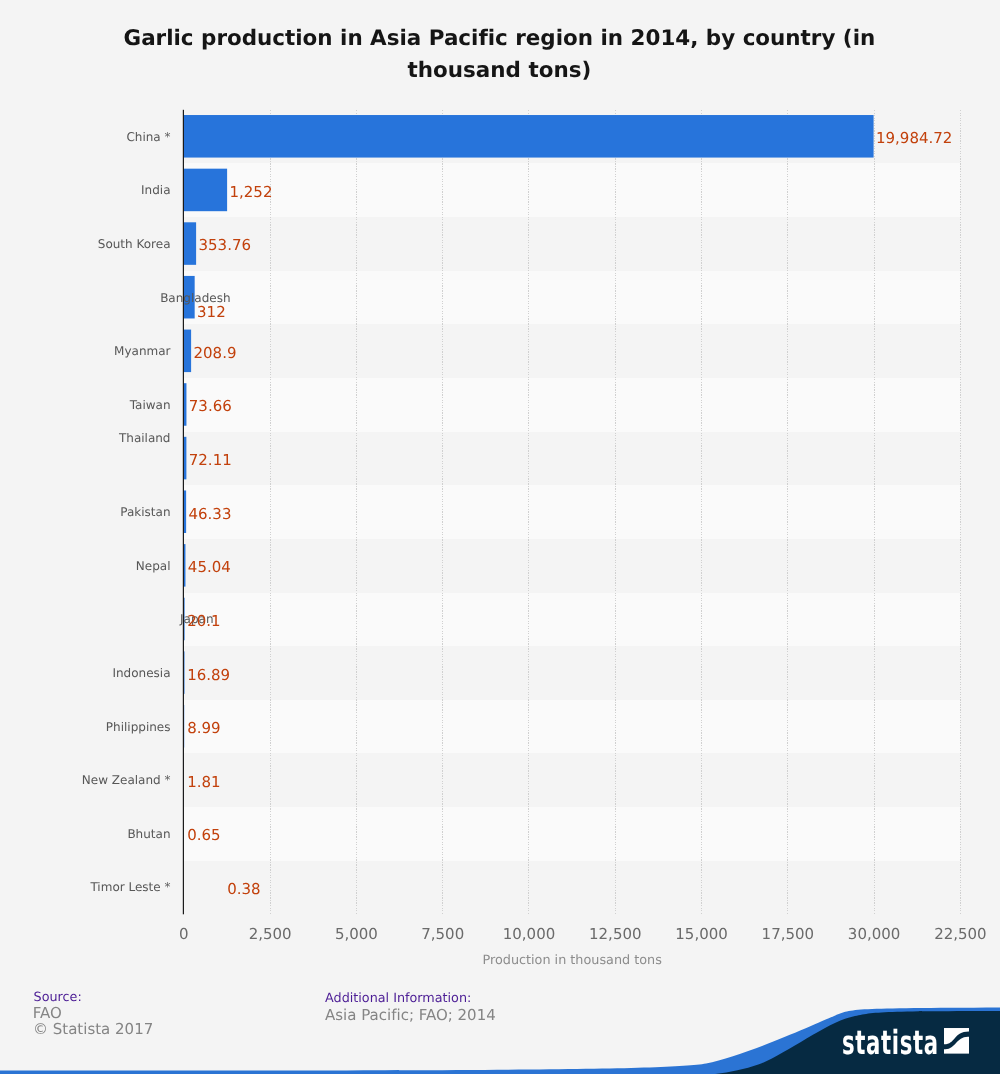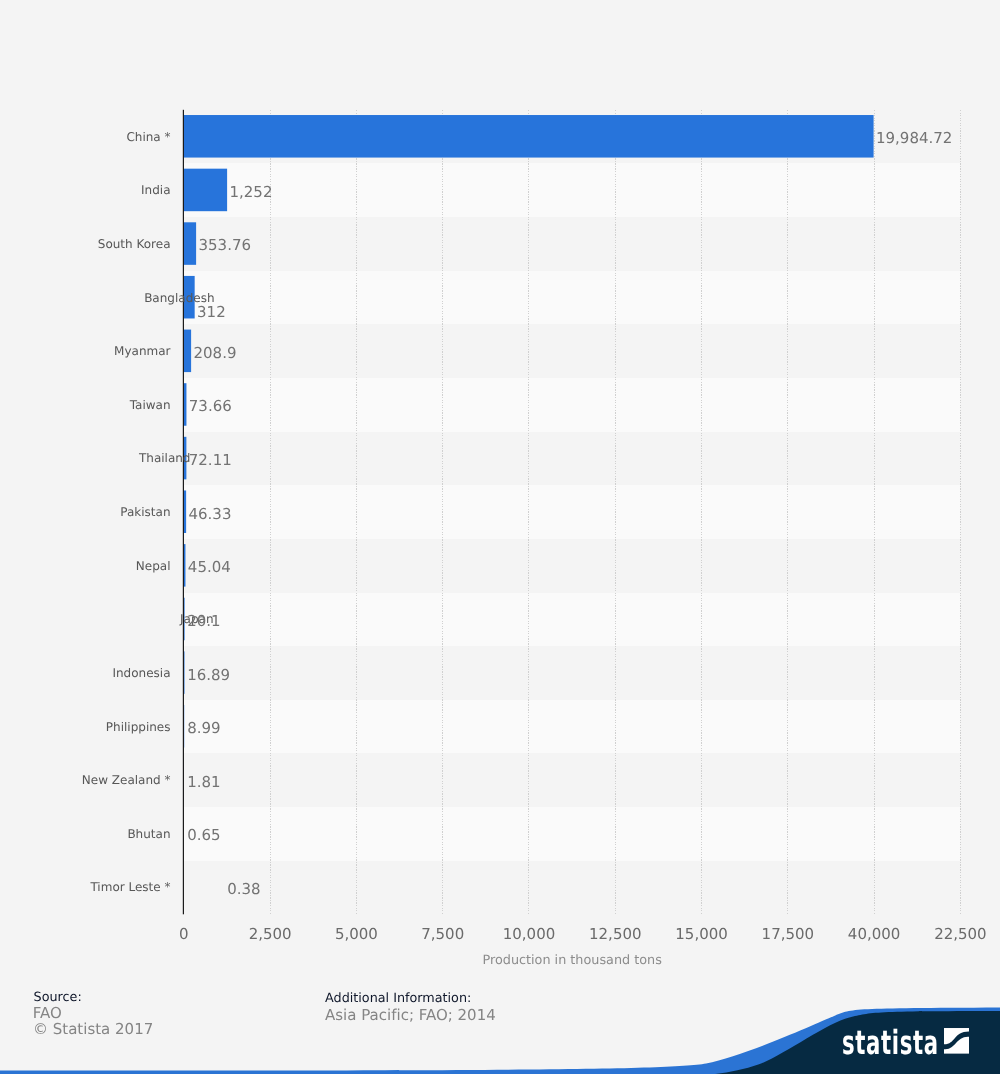--- a/index.html
+++ b/index.html
@@ -13,38 +13,42 @@
   .chart-title{position:absolute;left:-0.6px;top:23px;width:1000px;text-align:center;
        font-weight:bold;font-size:21.45px;line-height:32.4px;color:#151515;font-variant-ligatures:none;font-feature-settings:"liga" 0,"clig" 0;}
   .chart-title .tl{display:block;}
 
   
   #plot{position:absolute;left:0;top:0;width:1000px;height:1074px;}
   .band{position:absolute;}
   .gridline{position:absolute;width:1px;
       background-image:repeating-linear-gradient(to bottom,#d0d0d0 0px,#d0d0d0 1.25px,rgba(0,0,0,0) 1.25px,rgba(0,0,0,0) 2.54px);}
   .cat-label{position:absolute;text-align:right;color:#575757;font-size:12px;line-height:20px;}
-  .val-label{position:absolute;text-align:center;color:#737373;font-size:15px;line-height:20px;white-space:nowrap;}
+  .val-label{position:absolute;text-align:center;color:#c2410c;font-size:15px;line-height:20px;white-space:nowrap;}
   .xtick{position:absolute;text-align:center;color:#6b6b6b;font-size:15px;line-height:20px;}
   .xaxis-title{position:absolute;text-align:center;color:#8c8c8c;font-size:12.8px;line-height:16px;}
 
   
   .foot{position:absolute;font-size:15px;line-height:16px;white-space:nowrap;}
-  .foot-strong{color:#0f172a;font-size:12.75px;}
+  .foot-strong{color:#4c1d95;font-size:12.75px;}
   .foot-weak{color:#858585;}
   #wave{position:absolute;left:0;top:0;width:1000px;height:1074px;}
   .brand{position:absolute;color:#ffffff;font-size:33.2px;font-weight:bold;line-height:33.2px;
          letter-spacing:1.0px;transform:scaleX(0.64);transform-origin:left top;white-space:nowrap;}
   #logo-mark{position:absolute;}
 </style>
 </head>
 <body>
 
 <div id="root">
 
+  <div class="chart-title">
+    <span class="tl">Garlic production in Asia Pacific region in 2014, by country (in</span>
+    <span class="tl">thousand tons)</span>
+  </div>
 
   <div id="plot">
       <div class="band" style="left: 183.9px; top: 109.8px; width: 776.5px; height: 53.6333px; background: rgb(244, 244, 244);"></div>
       <div class="band" style="left: 183.9px; top: 163.433px; width: 776.5px; height: 53.6333px; background: rgb(250, 250, 250);"></div>
       <div class="band" style="left: 183.9px; top: 217.067px; width: 776.5px; height: 53.6333px; background: rgb(244, 244, 244);"></div>
       <div class="band" style="left: 183.9px; top: 270.7px; width: 776.5px; height: 53.6333px; background: rgb(250, 250, 250);"></div>
       <div class="band" style="left: 183.9px; top: 324.333px; width: 776.5px; height: 53.6333px; background: rgb(244, 244, 244);"></div>
       <div class="band" style="left: 183.9px; top: 377.967px; width: 776.5px; height: 53.6333px; background: rgb(250, 250, 250);"></div>
       <div class="band" style="left: 183.9px; top: 431.6px; width: 776.5px; height: 53.6333px; background: rgb(244, 244, 244);"></div>
       <div class="band" style="left: 183.9px; top: 485.233px; width: 776.5px; height: 53.6333px; background: rgb(250, 250, 250);"></div>
@@ -81,27 +85,27 @@
         <rect x="183.9" y="812.2625833333333" width="0.02243222222222222" height="42.53123333333333" fill="#2774db"></rect>
         <rect x="183.9" y="865.8959166666666" width="0.013114222222222222" height="42.53123333333333" fill="#2774db"></rect>
         <rect x="182.8" y="109.8" width="1.15" height="804.5" fill="#101010"></rect>
       </svg>
       <div class="cat-label" style="left: 0px; width: 170.5px; top: 126.617px;">China *</div>
       <div class="val-label" style="left: 875.995px; top: 128.217px;">19,984.72</div>
       <div class="cat-label" style="left: 0px; width: 170.5px; top: 180.25px;">India</div>
       <div class="val-label" style="left: 229.508px; top: 181.85px;">1,252</div>
       <div class="cat-label" style="left: 0px; width: 170.5px; top: 233.883px;">South Korea</div>
       <div class="val-label" style="left: 198.509px; top: 235.483px;">353.76</div>
-      <div class="cat-label" style="left: 0px; width: 170.5px; top: 287.517px; padding-left: 44px;">Bangladesh</div>
+      <div class="cat-label" style="left: 16px; width: 170.5px; top: 287.517px; padding-left: 44px;">Bangladesh</div>
       <div class="val-label" style="left: 197.067px; top: 302px;">312</div>
       <div class="cat-label" style="left: 0px; width: 170.5px; top: 341.15px;">Myanmar</div>
       <div class="val-label" style="left: 193.509px; top: 342.75px;">208.9</div>
       <div class="cat-label" style="left: 0px; width: 170.5px; top: 394.783px;">Taiwan</div>
       <div class="val-label" style="left: 188.842px; top: 396.383px;">73.66</div>
-      <div class="cat-label" style="left: 0px; width: 170.5px; top: 448px; padding-left: 20px;">Thailand</div>
+      <div class="cat-label" style="left: 0px; width: 170.5px; top: 428px;">Thailand</div>
       <div class="val-label" style="left: 188.789px; top: 450.017px;">72.11</div>
       <div class="cat-label" style="left: 0px; width: 170.5px; top: 502.05px;">Pakistan</div>
       <div class="val-label" style="left: 188.525px; top: 503.65px;">46.33</div>
       <div class="cat-label" style="left: 0px; width: 170.5px; top: 555.683px;">Nepal</div>
       <div class="val-label" style="left: 187.854px; top: 557.283px;">45.04</div>
       <div class="cat-label" style="left: 0px; width: 170.5px; top: 609.317px; padding-left: 43px;">Japan</div>
       <div class="val-label" style="left: 187.2px; top: 610.917px;">20.1</div>
       <div class="cat-label" style="left: 0px; width: 170.5px; top: 662.95px;">Indonesia</div>
       <div class="val-label" style="left: 187.2px; top: 664.55px;">16.89</div>
       <div class="cat-label" style="left: 0px; width: 170.5px; top: 716.583px;">Philippines</div>
@@ -113,21 +117,21 @@
       <div class="cat-label" style="left: 0px; width: 170.5px; top: 877.483px;">Timor Leste *</div>
       <div class="val-label" style="left: 187.2px; top: 879.083px; margin-left: 40px;">0.38</div>
       <div class="xtick" style="left: 123.9px; width: 120px; top: 924px;">0</div>
       <div class="xtick" style="left: 210.178px; width: 120px; top: 924px;">2,500</div>
       <div class="xtick" style="left: 296.456px; width: 120px; top: 924px;">5,000</div>
       <div class="xtick" style="left: 382.733px; width: 120px; top: 924px;">7,500</div>
       <div class="xtick" style="left: 469.011px; width: 120px; top: 924px;">10,000</div>
       <div class="xtick" style="left: 555.289px; width: 120px; top: 924px;">12,500</div>
       <div class="xtick" style="left: 641.567px; width: 120px; top: 924px;">15,000</div>
       <div class="xtick" style="left: 727.844px; width: 120px; top: 924px;">17,500</div>
-      <div class="xtick" style="left: 814.122px; width: 120px; top: 924px;">40,000</div>
+      <div class="xtick" style="left: 814.122px; width: 120px; top: 924px;">30,000</div>
       <div class="xtick" style="left: 900.4px; width: 120px; top: 924px;">22,500</div>
       <div class="xaxis-title" style="left: 0px; top: 952.5px; width: 1144.3px;">Production in thousand tons</div>
     </div>
 
   <div class="foot foot-strong" style="left:33.6px;top:989.6px;">Source:</div>
   <div class="foot foot-weak" style="left:32.8px;top:1005.2px;">FAO</div>
   <div class="foot foot-weak" style="left:33.0px;top:1021.4px;">© Statista 2017</div>
   <div class="foot foot-strong" style="left:325.1px;top:991.0px;">Additional Information:</div>
   <div class="foot foot-weak" style="left:325.0px;top:1006.8px;">Asia Pacific; FAO; 2014</div>
 

